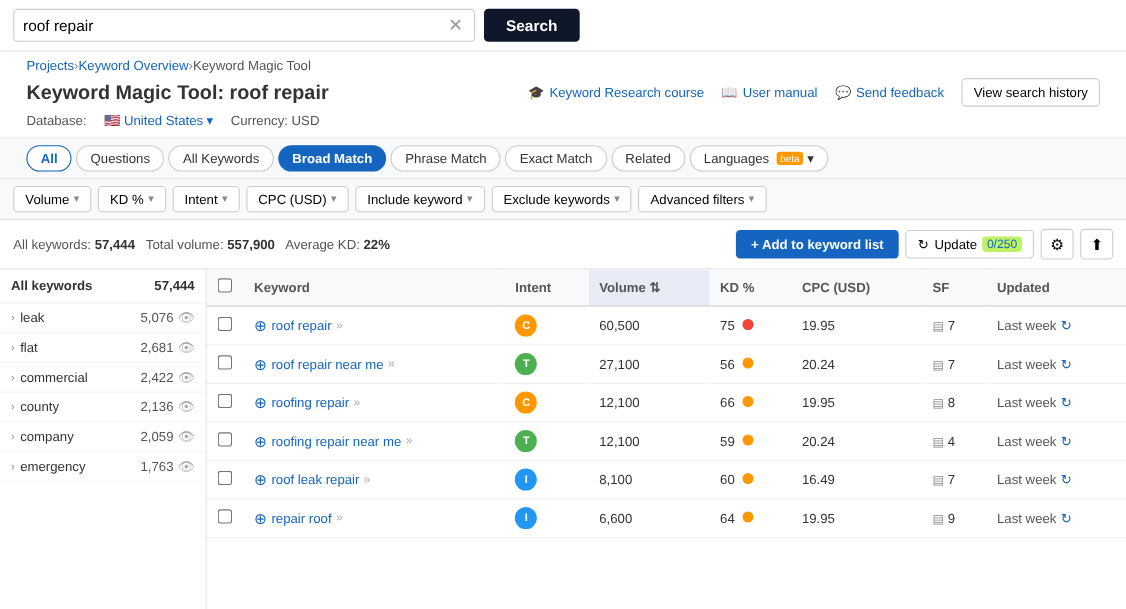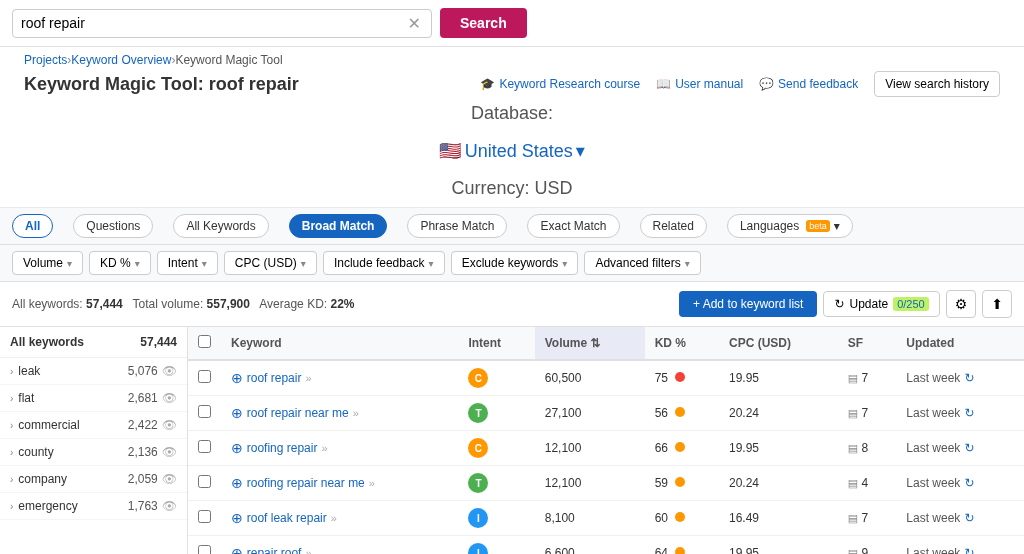--- a/index.html
+++ b/index.html
@@ -3,55 +3,55 @@
   <meta charset="utf-8">
   <style>
     * { box-sizing: border-box; margin: 0; padding: 0; font-family: -apple-system, BlinkMacSystemFont, 'Segoe UI', Arial, sans-serif; }
     body { background: #f8f9fa; font-size: 13px; color: #333; }
 
     
     .search-bar { background: #fff; padding: 8px 12px; display: flex; align-items: center; gap: 8px; border-bottom: 1px solid #e0e0e0; }
     .search-input-wrap { display: flex; align-items: center; border: 1.5px solid #ccc; border-radius: 4px; padding: 4px 8px; width: 420px; background: #fff; }
     .search-input-wrap input { border: none; outline: none; font-size: 14px; flex: 1; }
     .clear-btn { background: none; border: none; cursor: pointer; color: #999; font-size: 16px; padding: 0 2px; }
-    .search-btn { background: #be185d; color: #fff; border: none; border-radius: 4px; padding: 7px 20px; font-size: 14px; font-weight: 600; cursor: pointer; }
+    .search-btn { background: #0f172a; color: #fff; border: none; border-radius: 4px; padding: 7px 20px; font-size: 14px; font-weight: 600; cursor: pointer; }
 
     
     .breadcrumb-row { padding: 6px 12px 2px; display: flex; align-items: center; gap: 0; color: #555; font-size: 12px; }
     .breadcrumb-row a { color: #1565c0; text-decoration: none; }
     .breadcrumb-sep { color: #888; }
     .header-row { padding: 2px 12px 4px; display: flex; align-items: center; justify-content: space-between; }
     .page-title { font-size: 18px; font-weight: 700; }
     .page-title span { font-weight: 700; }
     .header-links { display: flex; align-items: center; gap: 16px; font-size: 12px; }
     .header-links a { color: #1565c0; text-decoration: none; display: flex; align-items: center; gap: 4px; }
     .view-history-btn { border: 1px solid #ccc; background: #fff; border-radius: 4px; padding: 5px 10px; font-size: 12px; cursor: pointer; }
 
     
-    .db-row { padding: 2px 12px 8px; display: flex; align-items: center; gap: 16px; font-size: 18px; color: #555; flex-direction: column; }
+    .db-row { padding: 2px 12px 8px; display: flex; align-items: center; gap: 16px; font-size: 12px; color: #555; }
     .db-row a { color: #1565c0; text-decoration: none; display: flex; align-items: center; gap: 3px; }
 
     
-    .tabs-row { padding: 6px 12px; display: flex; align-items: center; gap: 20px; border-bottom: 1px solid #e0e0e0; background: #f8f9fa; }
+    .tabs-row { padding: 6px 24px; display: flex; align-items: center; gap: 4px; border-bottom: 1px solid #e0e0e0; background: #f8f9fa; }
     .tab { border: 1px solid #ccc; background: #fff; border-radius: 20px; padding: 4px 12px; cursor: pointer; font-size: 12px; color: #333; }
     .tab.active { border-color: #1565c0; color: #1565c0; background: #fff; font-weight: 600; }
     .tab.selected { background: #1565c0; color: #fff; border-color: #1565c0; font-weight: 600; }
     .beta-badge { background: #ff9800; color: #fff; font-size: 9px; border-radius: 3px; padding: 1px 3px; margin-left: 3px; vertical-align: middle; }
     .lang-tab { display: flex; align-items: center; gap: 4px; }
 
     
     .filter-row { padding: 6px 12px; display: flex; align-items: center; gap: 6px; background: #f8f9fa; border-bottom: 1px solid #e0e0e0; }
     .filter-btn { border: 1px solid #ccc; background: #fff; border-radius: 4px; padding: 4px 10px; cursor: pointer; font-size: 12px; display: flex; align-items: center; gap: 4px; }
     .filter-btn .chevron { font-size: 10px; color: #888; }
 
     
     .stats-row { padding: 8px 12px; display: flex; align-items: center; gap: 6px; background: #fff; border-bottom: 1px solid #e0e0e0; }
     .stats-text { font-size: 12px; color: #555; flex: 1; }
     .stats-text strong { color: #333; }
-    .add-list-btn { background: #1565c0; color: #fff; border: none; border-radius: 4px; padding: 6px 14px; font-size: 12px; cursor: pointer; display: flex; align-items: center; gap: 5px; font-weight: 400; }
+    .add-list-btn { background: #1565c0; color: #fff; border: none; border-radius: 4px; padding: 6px 14px; font-size: 12px; cursor: pointer; display: flex; align-items: center; gap: 5px; font-weight: 700; }
     .update-btn { border: 1px solid #ccc; background: #fff; border-radius: 4px; padding: 5px 10px; font-size: 12px; cursor: pointer; display: flex; align-items: center; gap: 5px; }
     .icon-btn { border: 1px solid #ccc; background: #fff; border-radius: 4px; padding: 5px 8px; cursor: pointer; font-size: 14px; }
 
     
     .main-content { display: flex; height: calc(100vh - 220px); overflow: hidden; }
 
     
     .sidebar { width: 188px; border-right: 1px solid #e0e0e0; background: #fff; overflow-y: auto; flex-shrink: 0; }
     .sidebar-header { display: flex; justify-content: space-between; padding: 8px 10px; font-size: 12px; font-weight: 600; color: #333; border-bottom: 1px solid #f0f0f0; }
     .sidebar-sub { display: flex; gap: 0; border-bottom: 1px solid #e0e0e0; }
@@ -165,21 +165,21 @@
   </button>
   <button class="filter-btn">
     <span>Intent</span>
     <span class="chevron">▾</span>
   </button>
   <button class="filter-btn">
     <span>CPC (USD)</span>
     <span class="chevron">▾</span>
   </button>
   <button class="filter-btn">
-    <span>Include feedback</span>
+    <span>Include keyword</span>
     <span class="chevron">▾</span>
   </button>
   <button class="filter-btn">
     <span>Exclude keywords</span>
     <span class="chevron">▾</span>
   </button>
   <button class="filter-btn">
     <span>Advanced filters</span>
     <span class="chevron">▾</span>
   </button>

